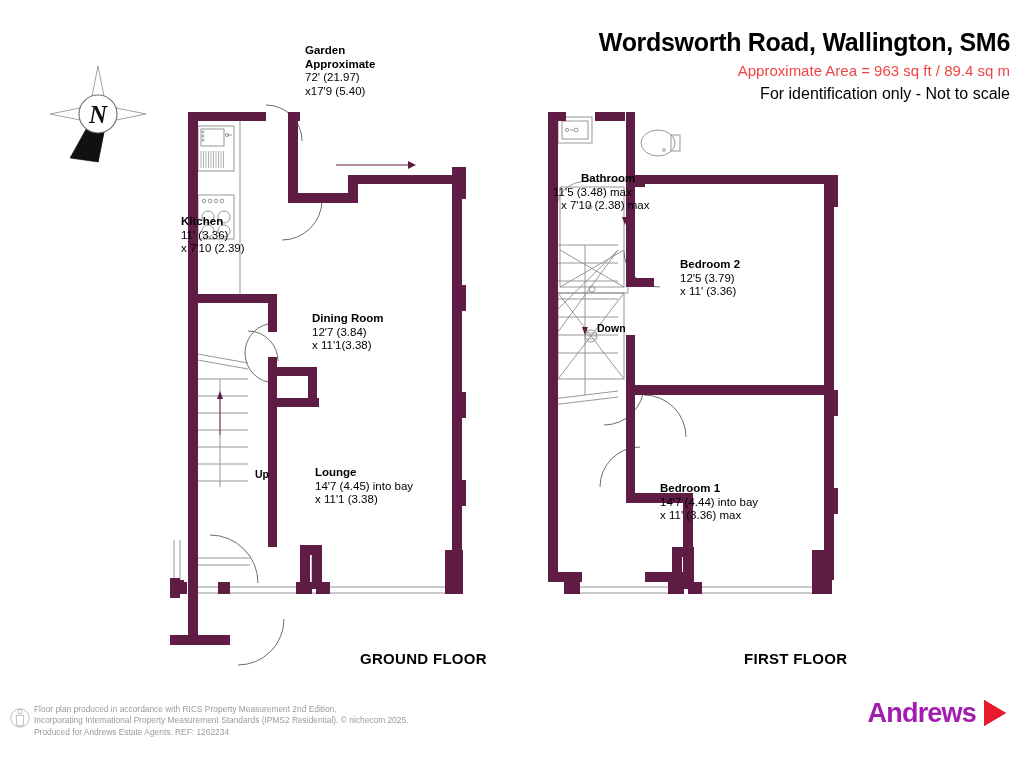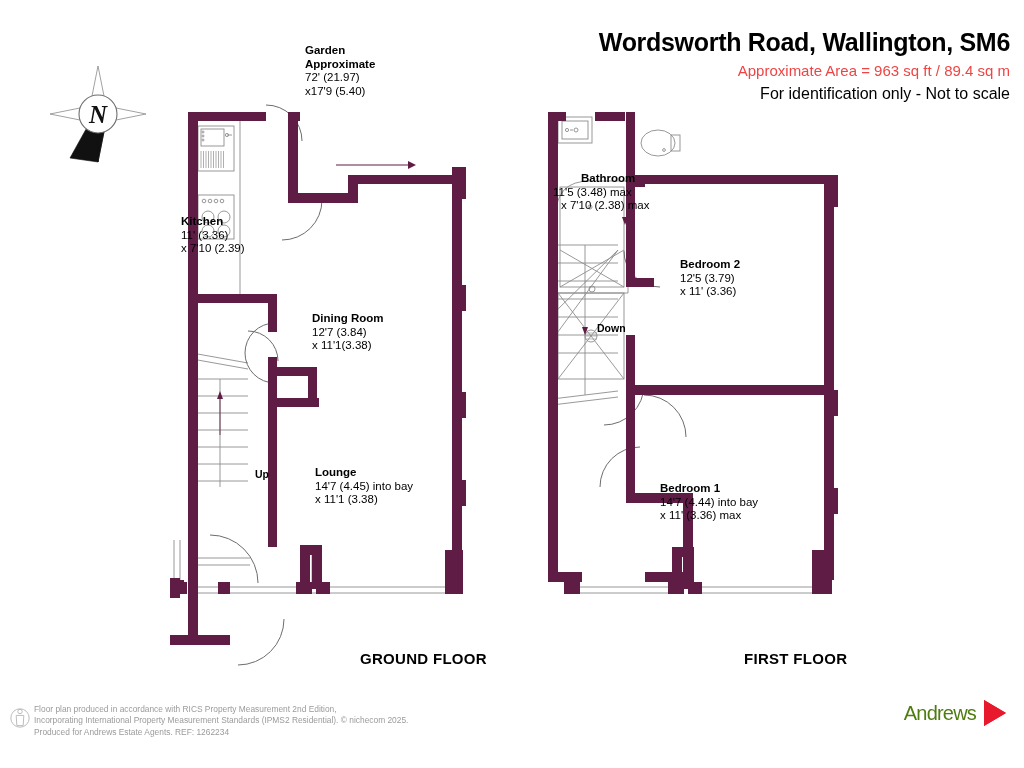--- a/index.html
+++ b/index.html
@@ -46,21 +46,21 @@
   .plan-txt {
     position: absolute; font-size: 10.5px; font-weight: bold; color:#000; white-space: nowrap;
   }
 
   
   .footer { position: absolute; left: 34px; top: 704px; font-size: 8.4px; color:#9b9b9b; line-height: 11.4px; }
   .foot-icon { position: absolute; left: 10px; top: 703px; width: 20px; height: 30px; }
 
   
   .logo { position: absolute; right: 16px; top: 698px; display:flex; align-items:center; }
-  .logo-word { font-size: 20px; font-weight: normal; color:#4d7c0f; letter-spacing:-0.8px; line-height:28px; }
+  .logo-word { font-size: 27px; font-weight: bold; color:#a21caf; letter-spacing:-0.8px; line-height:28px; }
   .logo-chev { margin-left: 6px; }
 
   svg { display:block; overflow: visible; }
 </style>
 </head>
 <body>
 
 <div id="page">
 
   <div class="hdr-title">Wordsworth Road, Wallington, SM6</div>

